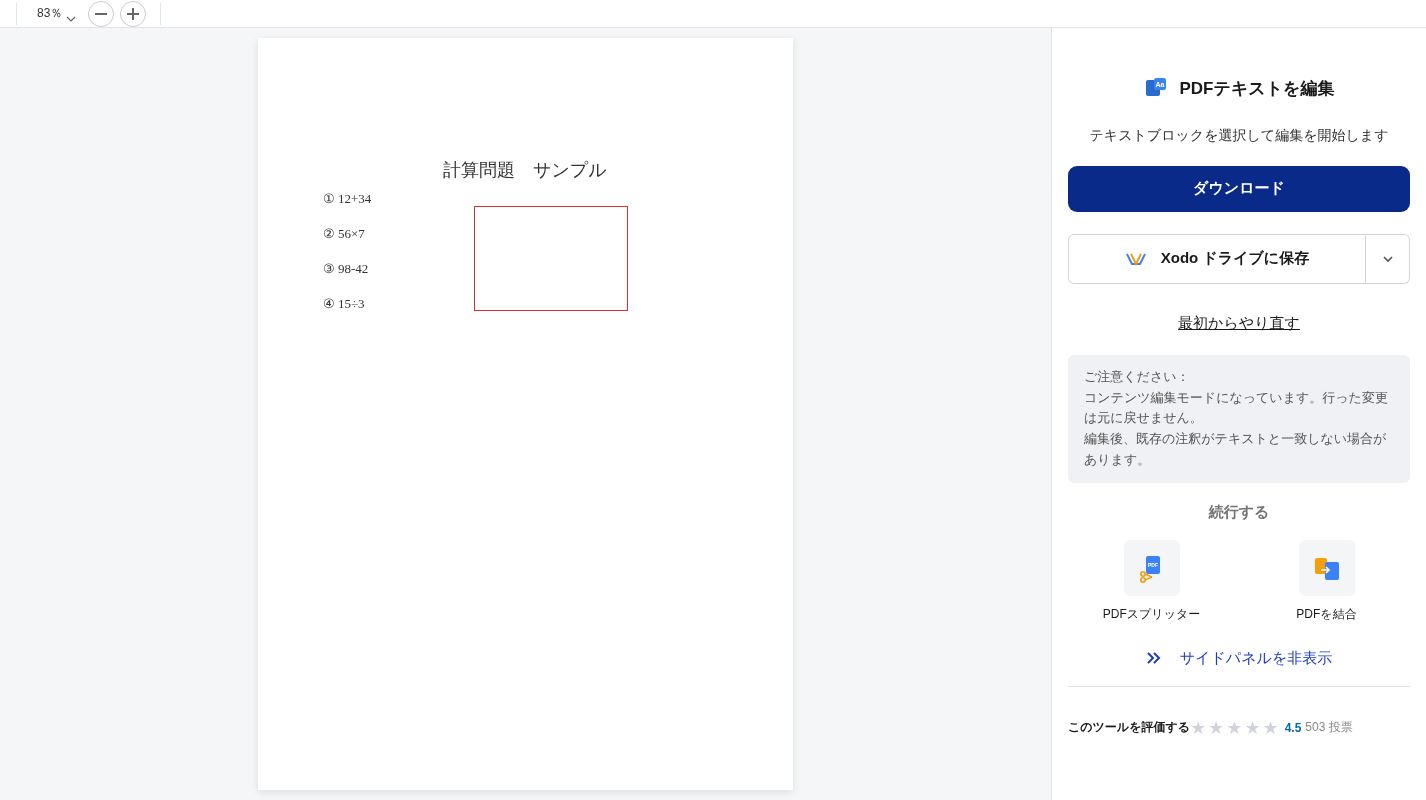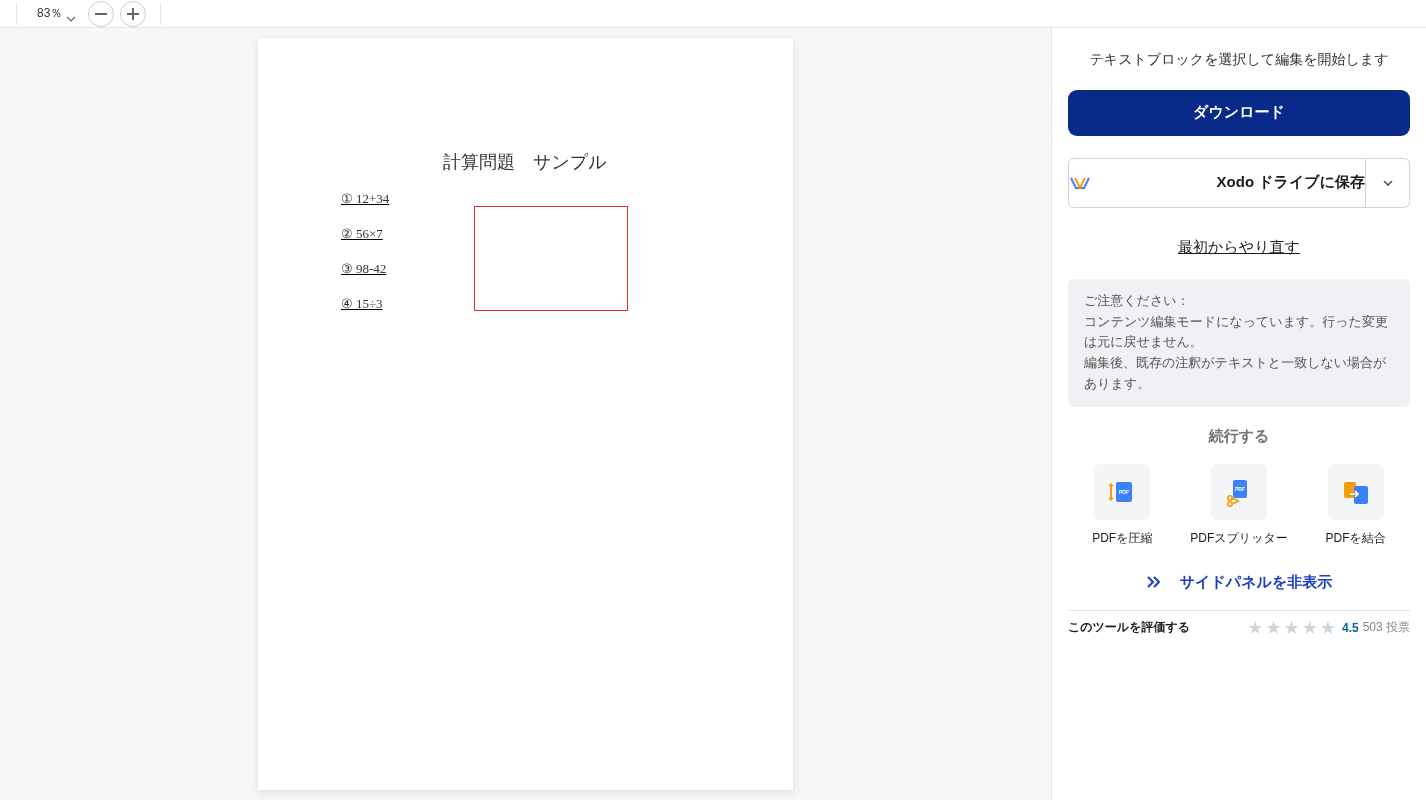--- a/index.html
+++ b/index.html
@@ -6,43 +6,43 @@
     body { font-family: -apple-system, BlinkMacSystemFont, "Segoe UI", "Hiragino Sans", "Yu Gothic", sans-serif; background: #f5f6f8; width: 1426px; height: 800px; display: flex; flex-direction: column; overflow: hidden; }
     
     .toolbar { height: 32px; background: #fff; border-bottom: 1px solid #e1e4e8; display: flex; align-items: center; padding: 0 8px; gap: 6px; }
     .toolbar-divider { width: 1px; height: 22px; background: #e1e4e8; margin: 0 8px; }
     .zoom-select { display: flex; align-items: flex-end; gap: 4px; font-size: 12px; color: #333; padding: 2px 6px; cursor: pointer; }
     .zoom-btn { width: 26px; height: 26px; border-radius: 50%; border: 1px solid #ccc; background: #fff; display: flex; align-items: center; justify-content: center; cursor: pointer; font-size: 16px; color: #444; }
     
     .main-area { flex: 1; display: flex; }
     .viewer-area { flex: 1; background: #f5f6f8; display: flex; justify-content: center; align-items: flex-start; padding: 10px 0; overflow: auto; }
     .page { width: 535px; height: 752px; background: #fff; box-shadow: 0 2px 8px rgba(0,0,0,0.1); position: relative; font-family: "MS Mincho", serif; }
-    .page-title { position: absolute; top: 112px; left: 185px; font-size: 18px; color: #333; }
-    .problem-list { position: absolute; top: 153px; left: 83px; text-decoration: underline; }
+    .page-title { position: absolute; top: 120px; left: 185px; font-size: 18px; color: #333; }
+    .problem-list { position: absolute; top: 153px; left: 65px; }
     .problem-list div { font-size: 13px; color: #333; margin-bottom: 19px; }
     .selection-box { position: absolute; top: 168px; left: 216px; width: 154px; height: 105px; border: 1px solid #d93030; }
     
     .side-panel { width: 375px; background: #fff; border-left: 1px solid #e1e4e8; display: flex; flex-direction: column; padding: 20px 16px 0 16px; }
     .side-header { display: flex; align-items: center; justify-content: center; gap: 12px; margin-top: 28px; margin-bottom: 24px; }
     .side-header-icon { width: 24px; height: 24px; }
     .side-title { font-size: 17px; font-weight: 700; color: #1a1a1a; }
     .side-desc { text-align: center; font-size: 14px; color: #333; margin-bottom: 18px; line-height: 1.7; }
     .btn-download { width: 100%; height: 46px; background: #0a2a8a; color: #fff; border: none; border-radius: 9px; font-size: 15px; font-weight: 700; cursor: pointer; margin-bottom: 22px; }
     .save-row { display: flex; margin-bottom: 30px; }
-    .btn-save { flex: 1; height: 50px; display: flex; align-items: center; justify-content: space-between; gap: 14px; background: #fff; border: 1px solid #d0d4da; border-radius: 6px 0 0 6px; font-size: 15px; font-weight: 600; color: #1a1a1a; cursor: pointer; }
+    .btn-save { flex: 1; height: 50px; display: flex; align-items: center; justify-content: center; gap: 14px; background: #fff; border: 1px solid #d0d4da; border-radius: 6px 0 0 6px; font-size: 15px; font-weight: 600; color: #1a1a1a; cursor: pointer; }
     .btn-save-drop { width: 44px; height: 50px; border: 1px solid #d0d4da; border-left: none; border-radius: 0 6px 6px 0; background: #fff; display: flex; align-items: center; justify-content: center; cursor: pointer; }
     .link-restart { text-align: center; text-decoration: underline; font-size: 15px; color: #1a1a1a; cursor: pointer; margin-bottom: 22px; }
     .notice-box { background: #f0f1f4; border-radius: 6px; padding: 12px 16px; font-size: 13px; color: #555; line-height: 1.6; margin-bottom: 20px; }
     .continue-title { text-align: center; font-size: 15px; font-weight: 700; color: #737373; margin-bottom: 18px; }
     .continue-row { display: flex; justify-content: space-between; gap: 8px; margin-bottom: 26px; }
     .continue-item { display: flex; flex-direction: column; align-items: center; gap: 10px; cursor: pointer; flex:1; }
     .continue-icon { width: 56px; height: 56px; border-radius: 6px; background: #f4f5f7; display: flex; align-items: center; justify-content: center; }
     .continue-label { font-size: 12px; color: #1a1a1a; white-space: nowrap; }
-    .hide-panel { display: flex; align-items: center; justify-content: center; gap: 18px; cursor: pointer; color: #1a3cc7; font-size: 15px; font-weight: 700; margin-bottom: 18px; }
-    .rating-bar { border-top: 1px solid #e1e4e8; padding: 6px 0; display: flex; align-items: center; justify-content: space-between; font-size: 12px; }
+    .hide-panel { display: flex; align-items: center; justify-content: center; gap: 18px; cursor: pointer; color: #1a3cc7; font-size: 15px; font-weight: 400; margin-bottom: 18px; }
+    .rating-bar { border-top: 1px solid #e1e4e8; padding: 30px 0; display: flex; align-items: center; justify-content: flex-start; font-size: 12px; }
     .rating-label { font-weight: 700; color: #1a1a1a; }
     .stars { display: flex; gap: 2px; }
     .star { color: #d0d4da; font-size: 18px; }
     .rating-score { font-weight: 700; color: #0369a1; margin-left: 6px; }
     .rating-votes { color: #888; margin-left: 4px; }
     svg { display: block; }
   </style>
 </head>
 <body>
 
@@ -79,20 +79,30 @@
         <div>① 12+34</div>
         <div>② 56×7</div>
         <div>③ 98-42</div>
         <div>④ 15÷3</div>
       </div>
       <div class="selection-box"></div>
     </div>
   </div>
 
   <div class="side-panel">
+    <div class="side-header">
+      <span class="side-header-icon">
+        <svg width="24" height="24" viewBox="0 0 24 24">
+            <rect x="2" y="4" width="14" height="16" rx="2" fill="#2a6acc"></rect>
+            <rect x="10" y="2" width="12" height="12" rx="2" fill="#3b82f6"></rect>
+            <text x="16" y="11" font-size="7" fill="#fff" text-anchor="middle" font-weight="bold">Aa</text>
+          </svg>
+      </span>
+      <span class="side-title">PDFテキストを編集</span>
+    </div>
     <div class="side-desc">テキストブロックを選択して編集を開始します</div>
     <button class="btn-download">ダウンロード</button>
     <div class="save-row">
       <button class="btn-save">
         <span>
           <svg width="22" height="22" viewBox="0 0 22 22">
               <path d="M2 6l5 10h8l5-10-5 10" stroke="#3b82f6" stroke-width="2" fill="none"></path>
               <path d="M6 6l5 10 5-10" stroke="#f59e0b" stroke-width="2" fill="none"></path>
             </svg>
         </span>
@@ -105,31 +115,20 @@
       </button>
     </div>
     <div class="link-restart">最初からやり直す</div>
     <div class="notice-box">
       <div>ご注意ください：</div>
       <div>コンテンツ編集モードになっています。行った変更は元に戻せません。</div>
       <div>編集後、既存の注釈がテキストと一致しない場合があります。</div>
     </div>
     <div class="continue-title">続行する</div>
     <div class="continue-row">
-      <div class="continue-item">
-        <div class="continue-icon">
-          <svg width="32" height="32" viewBox="0 0 32 32">
-              <rect x="10" y="6" width="16" height="20" rx="2" fill="#3b82f6"></rect>
-              <text x="18" y="18" font-size="5" fill="#fff" text-anchor="middle" font-weight="bold">PDF</text>
-              <path d="M5 8 L5 24" stroke="#f59e0b" stroke-width="2"></path>
-              <path d="M3 10 L5 8 L7 10 M3 22 L5 24 L7 22" stroke="#f59e0b" stroke-width="1.5" fill="none"></path>
-            </svg>
-        </div>
-        <span class="continue-label">PDFを圧縮</span>
-      </div>
       <div class="continue-item">
         <div class="continue-icon">
           <svg width="32" height="32" viewBox="0 0 32 32">
               <rect x="10" y="4" width="14" height="18" rx="2" fill="#3b82f6"></rect>
               <text x="17" y="15" font-size="5" fill="#fff" text-anchor="middle" font-weight="bold">PDF</text>
               <circle cx="7" cy="22" r="2.2" fill="none" stroke="#f59e0b" stroke-width="1.6"></circle>
               <circle cx="7" cy="28" r="2.2" fill="none" stroke="#f59e0b" stroke-width="1.6"></circle>
               <path d="M9 22 L16 25 M9 28 L16 25" stroke="#f59e0b" stroke-width="1.6"></path>
             </svg>
         </div>

